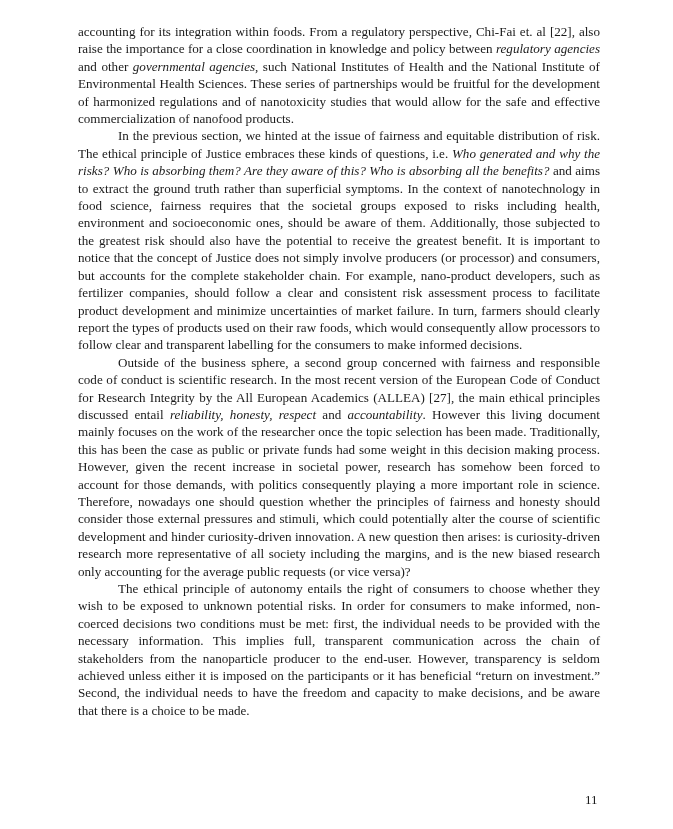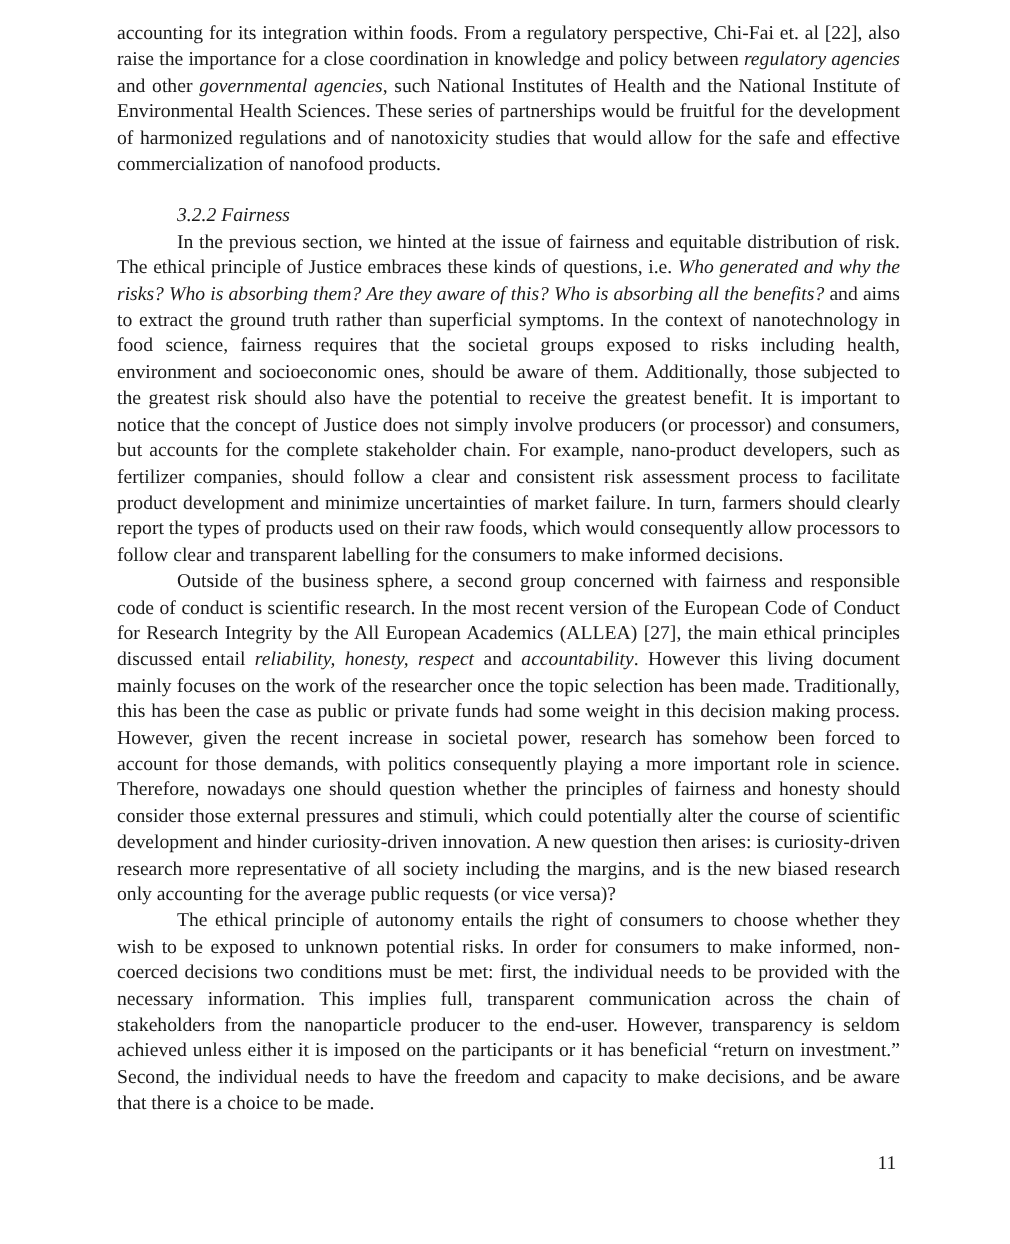--- a/index.html
+++ b/index.html
@@ -1,39 +1,38 @@
 <!DOCTYPE html>
 <html><head>
 <meta charset="utf-8">
 <style>
   html, body { margin: 0; padding: 0; background: #ffffff; }
   body { width: 673px; height: 829px; position: relative; overflow: hidden; }
   .page {
-    position: absolute; left: 78px; top: 13px; width: 522px;
+    position: absolute; left: 78px; top: 23px; width: 522px;
     font-family: "Liberation Serif", "DejaVu Serif", serif;
     font-size: 13.1px; line-height: 17.4px; color: #1a1a1a;
     text-align: justify;
   }
   .page p { margin: 0; }
   .indent { text-indent: 40px; }
   .heading { font-style: italic; margin-left: 40px !important; }
   .gap { margin-top: 17px !important; }
   em { font-style: italic; }
   .pagenum {
-    position: absolute; left: 585px; top: 767px;
+    position: absolute; left: 585px; top: 792px;
     font-family: "Liberation Serif", "DejaVu Serif", serif;
     font-size: 13px; color: #1a1a1a; text-align: center;
   }
 </style>
 </head>
 <body>
 
 <div class="page">
   <p><span>accounting for its integration within foods. From a regulatory perspective, Chi-Fai et. al [22], also raise the importance for a close coordination in knowledge and policy between </span><em>regulatory agencies</em><span>  and other </span><em>governmental agencies</em><span>, such National Institutes of Health and the National Institute of Environmental Health Sciences. These series of partnerships would be fruitful for the development of harmonized regulations and of nanotoxicity studies that would allow for the safe and effective commercialization of nanofood products.</span></p>
 
-  <p class="heading gap">3.2.2 Fairness</p>
   <p class="indent"><span>In the previous section, we hinted at the issue of fairness and equitable distribution of risk. The ethical principle of Justice embraces these kinds of questions, i.e. </span><em>Who generated and why the risks? Who is absorbing them? Are they aware of this? Who is absorbing all the benefits?</em><span> and aims to extract the ground truth rather than superficial symptoms. In the context of nanotechnology in food science, fairness requires that the societal groups exposed to risks including health, environment and socioeconomic ones, should be aware of them. Additionally, those subjected to the greatest risk should also have the potential to receive the greatest benefit. It is important to notice that the concept of Justice does not simply involve producers (or processor) and consumers, but accounts for the complete stakeholder chain. For example, nano-product developers, such as fertilizer companies, should follow a clear and consistent risk assessment process to facilitate product development and minimize uncertainties of market failure. In turn, farmers should clearly report the types of products used on their raw foods, which would consequently allow processors to follow clear and transparent labelling for the consumers to make informed decisions.</span></p>
   <p class="indent"><span>Outside of the business sphere, a second group concerned with fairness and responsible code of conduct is scientific research. In the most recent version of the European Code of Conduct for Research Integrity by the All European Academics (ALLEA) [27], the main ethical principles discussed entail </span><em>reliability, honesty, respect</em><span> and </span><em>accountability</em><span>. However this living document mainly focuses on the work of the researcher once the topic selection has been made. Traditionally, this has been the case as public or private funds had some weight in this decision making process. However, given the recent increase in societal power, research has somehow been forced to account for those demands, with politics consequently playing a more important role in science. Therefore, nowadays one should question whether the principles of fairness and honesty should consider those external pressures and stimuli, which could potentially alter the course of scientific development and hinder curiosity-driven innovation. A new question then arises: is curiosity-driven research more representative of all society including the margins, and is the new biased research only accounting for the average public requests (or vice versa)?</span></p>
 
   <p class="indent">The ethical principle of autonomy entails the right of consumers to choose whether they wish to be exposed to unknown potential risks. In order for consumers to make informed, non-coerced decisions two conditions must be met: first, the individual needs to be provided with the necessary information. This implies full, transparent communication across the chain of stakeholders from the nanoparticle producer to the end-user. However, transparency is seldom achieved unless either it is imposed on the participants or it has beneficial “return on investment.” Second, the individual needs to have the freedom and capacity to make decisions, and be aware that there is a choice to be made.</p>
 </div>
 
 <div class="pagenum">11</div>
 
 </body></html>

